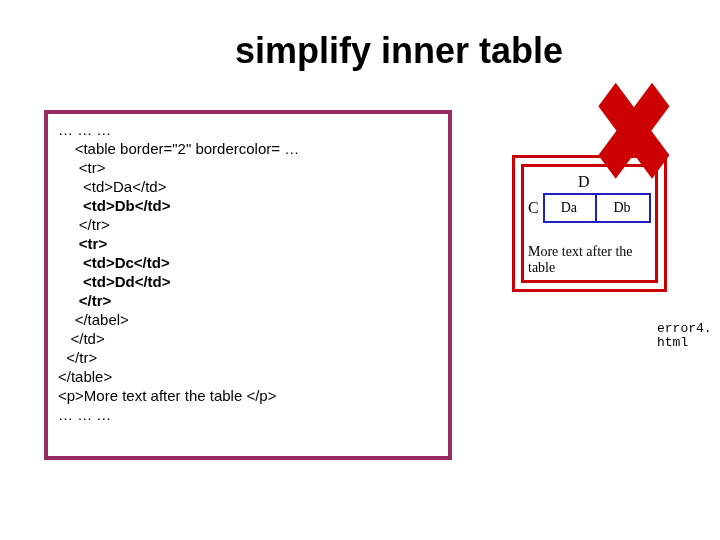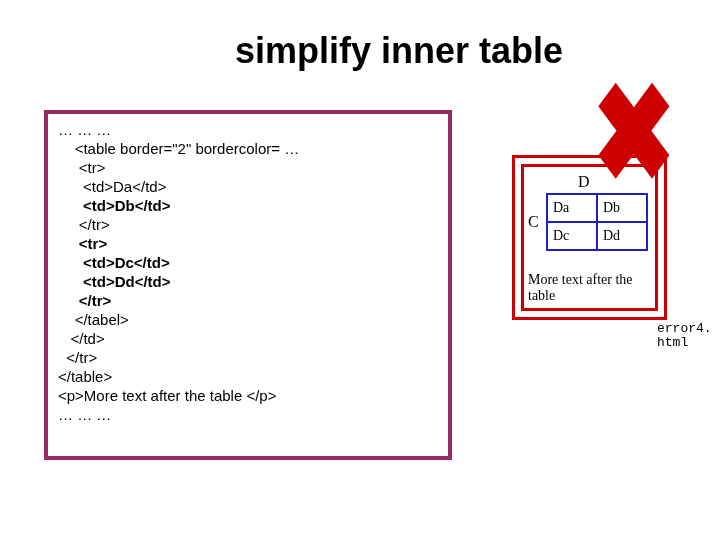--- a/index.html
+++ b/index.html
@@ -75,21 +75,21 @@
   }
   .inner-table {
     border: 2px solid #2020c0;
     border-collapse: collapse;
   }
   .inner-table td {
     border: 2px solid #2020c0;
     width: 38px;
     height: 22px;
     font-size: 14px;
-    padding: 2px 5px;
+    padding: 2px 16px;
     text-align: left;
   }
   .preview-caption {
     font-size: 14px;
     margin-top: 21px;
     line-height: 16px;
   }
   .x-mark {
     position: absolute;
     left: 592px;
@@ -142,24 +142,20 @@
     <div class="preview-inner">
       <div class="preview-label-d">D</div>
       <div class="preview-row">
         <div class="preview-label-c">C</div>
         <table class="inner-table">
           <tbody>
               <tr>
             <td>Da</td>
             <td>Db</td>
           </tr>
-          <tr>
-            <td>Dc</td>
-            <td>Dd</td>
-          </tr>
         </tbody>
           </table>
       </div>
       <div class="preview-caption">More text after the table</div>
     </div>
   </div>
 
   <div class="x-mark">✖</div>
 
   <div class="filename-label">error4. html</div>

